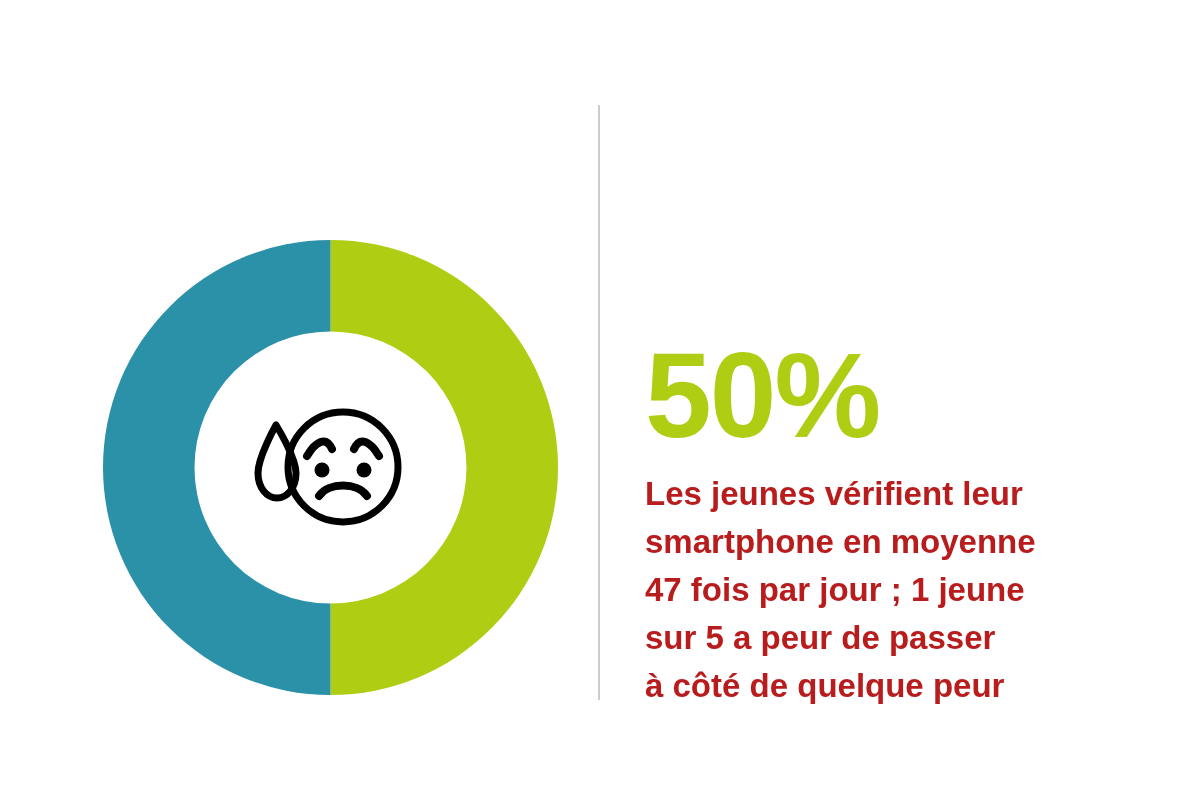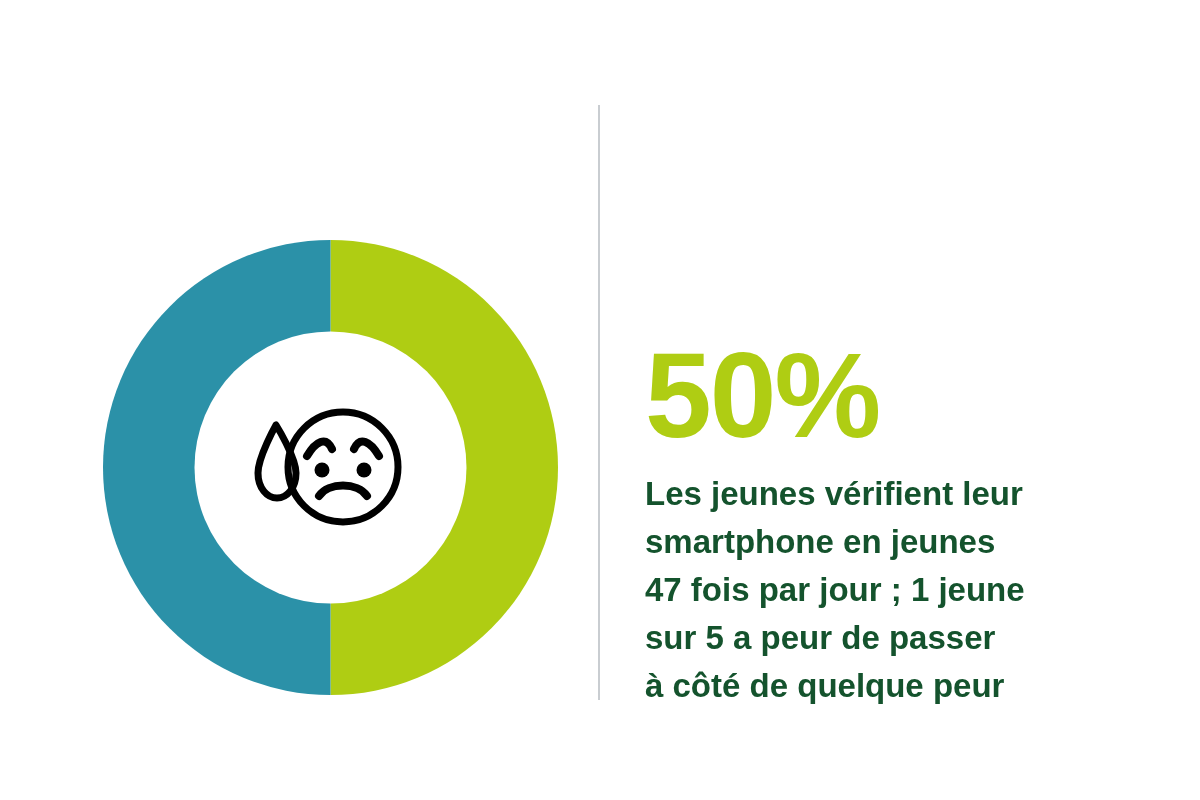--- a/index.html
+++ b/index.html
@@ -134,22 +134,22 @@
         <circle cx="118" cy="67" r="7.5" fill="#000000"></circle>
       </svg>
     </div>
   </div>
 
   <div class="divider" style="background: rgb(201, 205, 209);"></div>
 
   <div class="text-panel">
     <div class="big-stat" style="color: rgb(175, 205, 19);">50%</div>
 
-    <div class="description" style="color: #14532d;">
+    <div class="description" style="color: #b91c1c;">
       <span class="line">Les jeunes vérifient leur</span>
-      <span class="line">smartphone en jeunes</span>
+      <span class="line">smartphone en moyenne</span>
       <span class="line">47 fois par jour ; 1 jeune</span>
       <span class="line">sur 5 a peur de passer</span>
       <span class="line">à côté de quelque peur</span>
     </div>
   </div>
 
 </div>
 
 </body></html>

